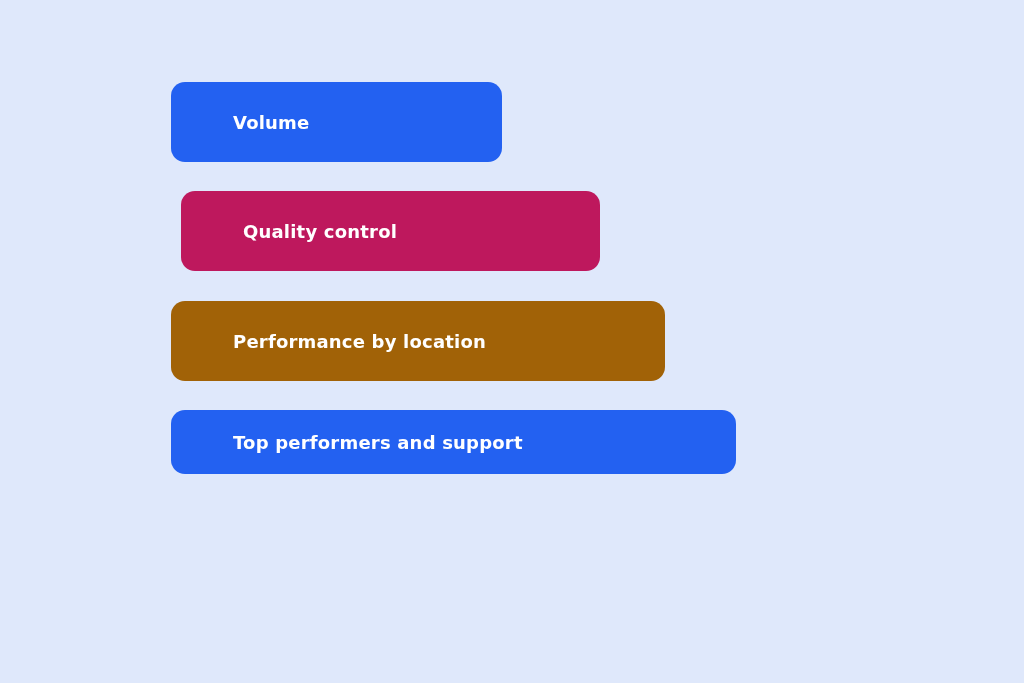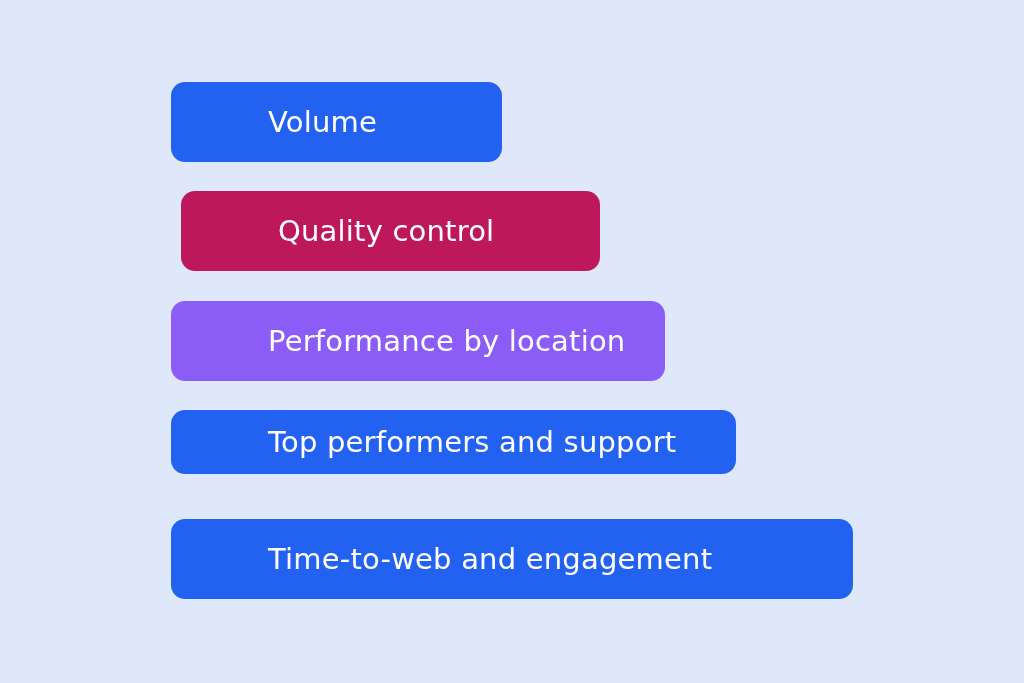--- a/index.html
+++ b/index.html
@@ -21,43 +21,40 @@
   .bar {
     position: absolute;
     height: 80px;
     border-radius: 14px;
     background: #2361f1;
     display: flex;
     align-items: center;
   }
   .bar-label {
     color: #ffffff;
-    font-size: 29px;
-    font-weight: 400;
+    font-size: 18px;
+    font-weight: 700;
     letter-spacing: 0.2px;
-    padding-left: 97px;
+    padding-left: 62px;
     white-space: nowrap;
   }
 </style>
 </head>
 <body style="background: rgb(223, 232, 251);">
 
 <div class="canvas">
   <div class="bar" style="left: 171px; top: 82px; width: 331px; height: 80px; background: rgb(35, 97, 241);">
     <span class="bar-label" style="color: rgb(255, 255, 255);">Volume</span>
   </div>
 
   <div class="bar" style="left: 181px; top: 191px; width: 419px; height: 80px; background: #be185d;">
     <span class="bar-label" style="color: rgb(255, 255, 255);">Quality control</span>
   </div>
 
-  <div class="bar" style="left: 171px; top: 301px; width: 494px; height: 80px; background: #8b5cf6;">
+  <div class="bar" style="left: 171px; top: 301px; width: 494px; height: 80px; background: #a16207;">
     <span class="bar-label" style="color: rgb(255, 255, 255);">Performance by location</span>
   </div>
 
   <div class="bar" style="left: 171px; top: 410px; width: 565px; height: 64px; background: rgb(35, 97, 241);">
     <span class="bar-label" style="color: rgb(255, 255, 255);">Top performers and support</span>
   </div>
 
-  <div class="bar" style="left: 171px; top: 519px; width: 682px; height: 80px; background: rgb(35, 97, 241);">
-    <span class="bar-label" style="color: rgb(255, 255, 255);">Time-to-web and engagement</span>
-  </div>
 </div>
 
 </body></html>

